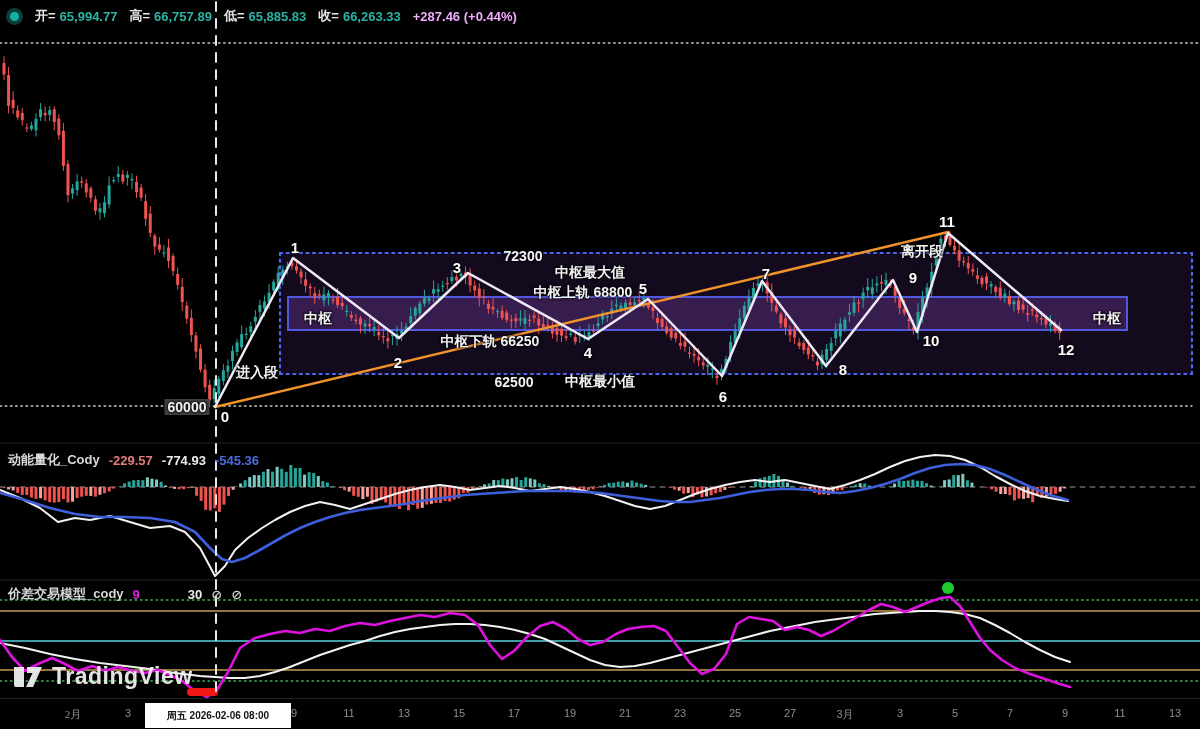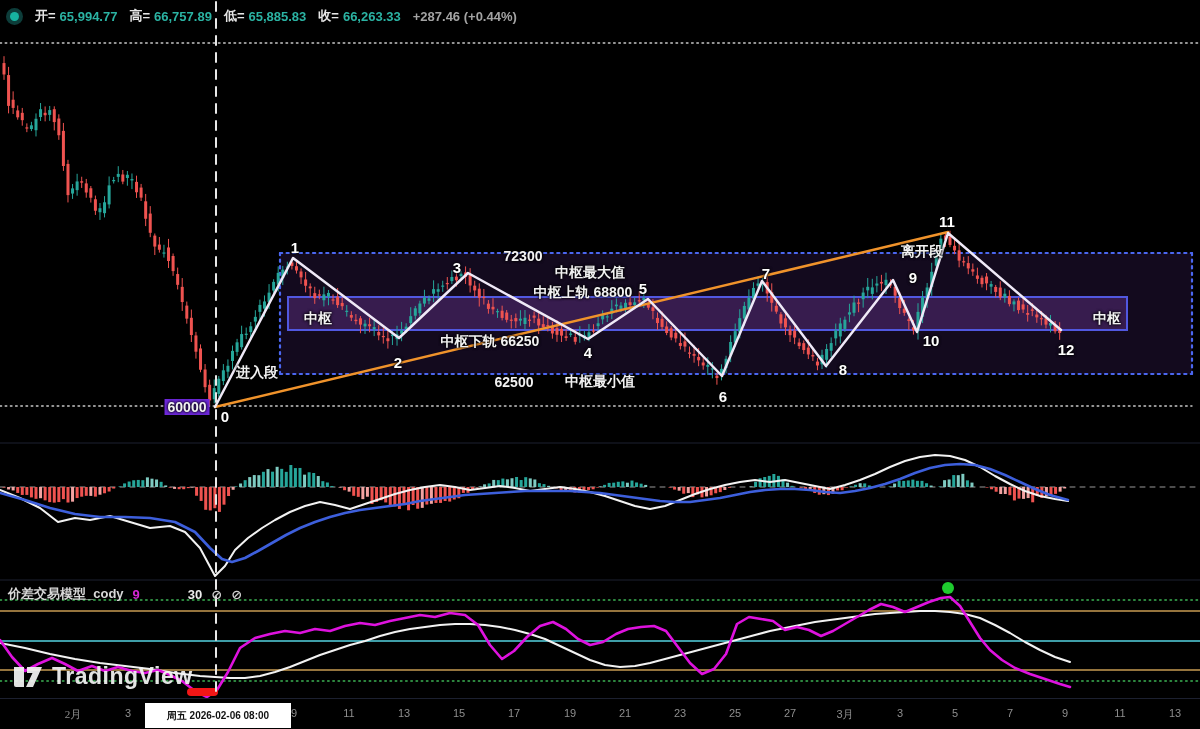--- a/index.html
+++ b/index.html
@@ -3,21 +3,21 @@
 <meta charset="utf-8">
 <style>
   html,body{margin:0;padding:0;background:#000;}
   #stage{position:relative;width:1200px;height:729px;background:#000;overflow:hidden;
          font-family:"Liberation Sans","DejaVu Sans",sans-serif;}
   #chart-svg{position:absolute;left:0;top:0;}
   .ohlc-bar{position:absolute;left:6px;top:6px;height:20px;display:flex;align-items:center;
             gap:4px;font-size:13px;font-weight:bold;z-index:30;}
   .ohlc-bar .lbl{color:#e6e6e6;}
   .ohlc-bar .val{color:#2bb3a3;margin-right:8px;}
-  .ohlc-bar .chg{color:#a3a3a3;}
+  .ohlc-bar .chg{color:#f0abfc;}
   .series-icon{width:17px;height:17px;border-radius:50%;background:#0d3d3a;margin-right:8px;
                display:flex;align-items:center;justify-content:center;}
   .series-icon i{display:block;width:9px;height:9px;border-radius:50%;background:#17b3a0;}
   .pane-header{position:absolute;display:flex;gap:9px;align-items:center;font-size:13px;
                font-weight:bold;z-index:25;}
   .pane-header .title{color:#d8d8d8;}
   .anno{position:absolute;transform:translate(-50%,-50%);color:#f2f2f2;font-size:14px;
         font-weight:bold;white-space:nowrap;z-index:12;text-shadow:0 0 3px #000,0 0 3px #000;}
   .pivot{position:absolute;transform:translate(-50%,-50%);color:#fff;font-size:15px;
          font-weight:bold;z-index:13;text-shadow:0 0 3px #000,0 0 3px #000;}
@@ -755,20 +755,26 @@
       <span class="val">65,994.77</span>
     <span class="lbl">高=</span>
       <span class="val">66,757.89</span>
     <span class="lbl">低=</span>
       <span class="val">65,885.83</span>
     <span class="lbl">收=</span>
       <span class="val">66,263.33</span>
     <span class="chg">+287.46 (+0.44%)</span>
   </div>
 
+  <div class="pane-header" style="left:8px;top:451px;">
+    <span class="title">动能量化_Cody</span>
+    <span style="color:#e57b7b;">-229.57</span>
+    <span style="color:#ededed;">-774.93</span>
+    <span style="color:#4a6cdf;">-545.36</span>
+  </div>
 
   <div class="pane-header" style="left:8px;top:585px;">
     <span class="title">价差交易模型_cody</span>
     <span style="color:#d426d4;">9</span>
     <span style="color:#ededed;margin-left:39px;">30</span>
     <span style="color:#cfcfcf;">⊘</span>
     <span style="color:#cfcfcf;">⊘</span>
   </div>
 
   <div class="axis-strip"></div>
@@ -803,21 +809,21 @@
       <div class="anno" style="left: 257px; top: 373px;">进入段</div>
       <div class="anno" style="left: 922px; top: 252px;">离开段</div>
       <div class="anno" style="left: 318px; top: 319px;">中枢</div>
       <div class="anno" style="left: 1107px; top: 319px;">中枢</div>
       <div class="anno" style="left: 523px; top: 256px;">72300</div>
       <div class="anno" style="left: 590px; top: 273px;">中枢最大值</div>
       <div class="anno" style="left: 583px; top: 293px;">中枢上轨 68800</div>
       <div class="anno" style="left: 490px; top: 342px;">中枢下轨 66250</div>
       <div class="anno" style="left: 514px; top: 382px;">62500</div>
       <div class="anno" style="left: 600px; top: 382px;">中枢最小值</div>
-      <div class="anno" style="left: 187px; top: 407px; background: #6d28d9; padding: 0px 3px;">60000</div>
+      <div class="anno" style="left: 187px; top: 407px; background: #404040; padding: 0px 3px;">60000</div>
       <div class="axis-label" style="left: 73px; font-family: Liberation Serif, serif;">2月</div>
       <div class="axis-label" style="left: 128px;">3</div>
       <div class="axis-label" style="left: 183px;">5</div>
       <div class="axis-label" style="left: 238px;">7</div>
       <div class="axis-label" style="left: 294px;">9</div>
       <div class="axis-label" style="left: 349px;">11</div>
       <div class="axis-label" style="left: 404px;">13</div>
       <div class="axis-label" style="left: 459px; text-align: center;">15</div>
       <div class="axis-label" style="left: 514px;">17</div>
       <div class="axis-label" style="left: 570px;">19</div>

